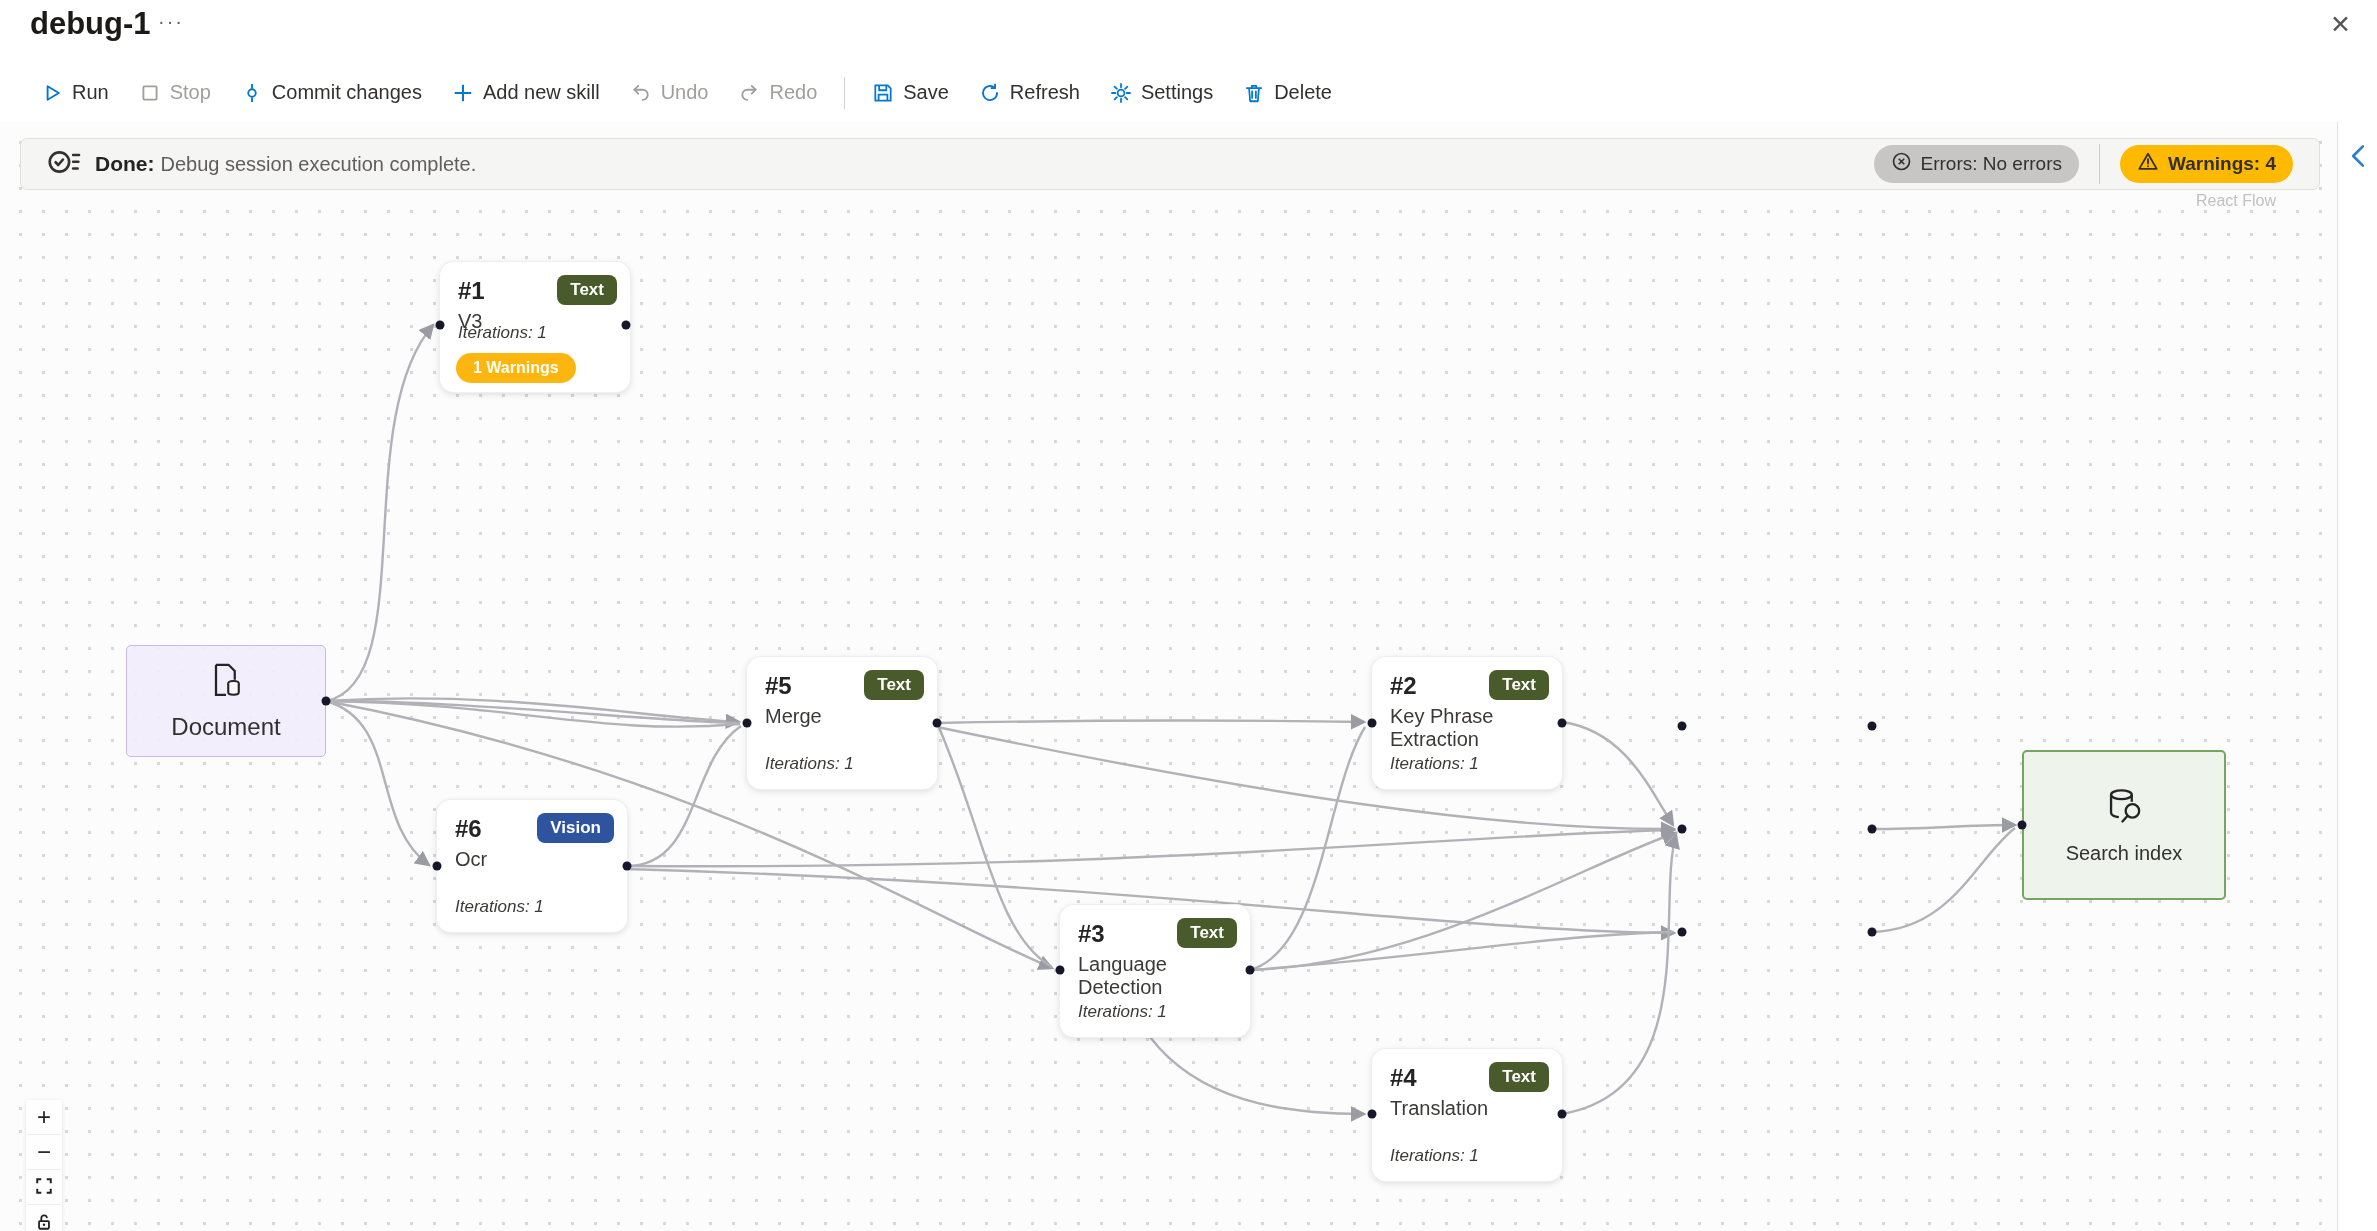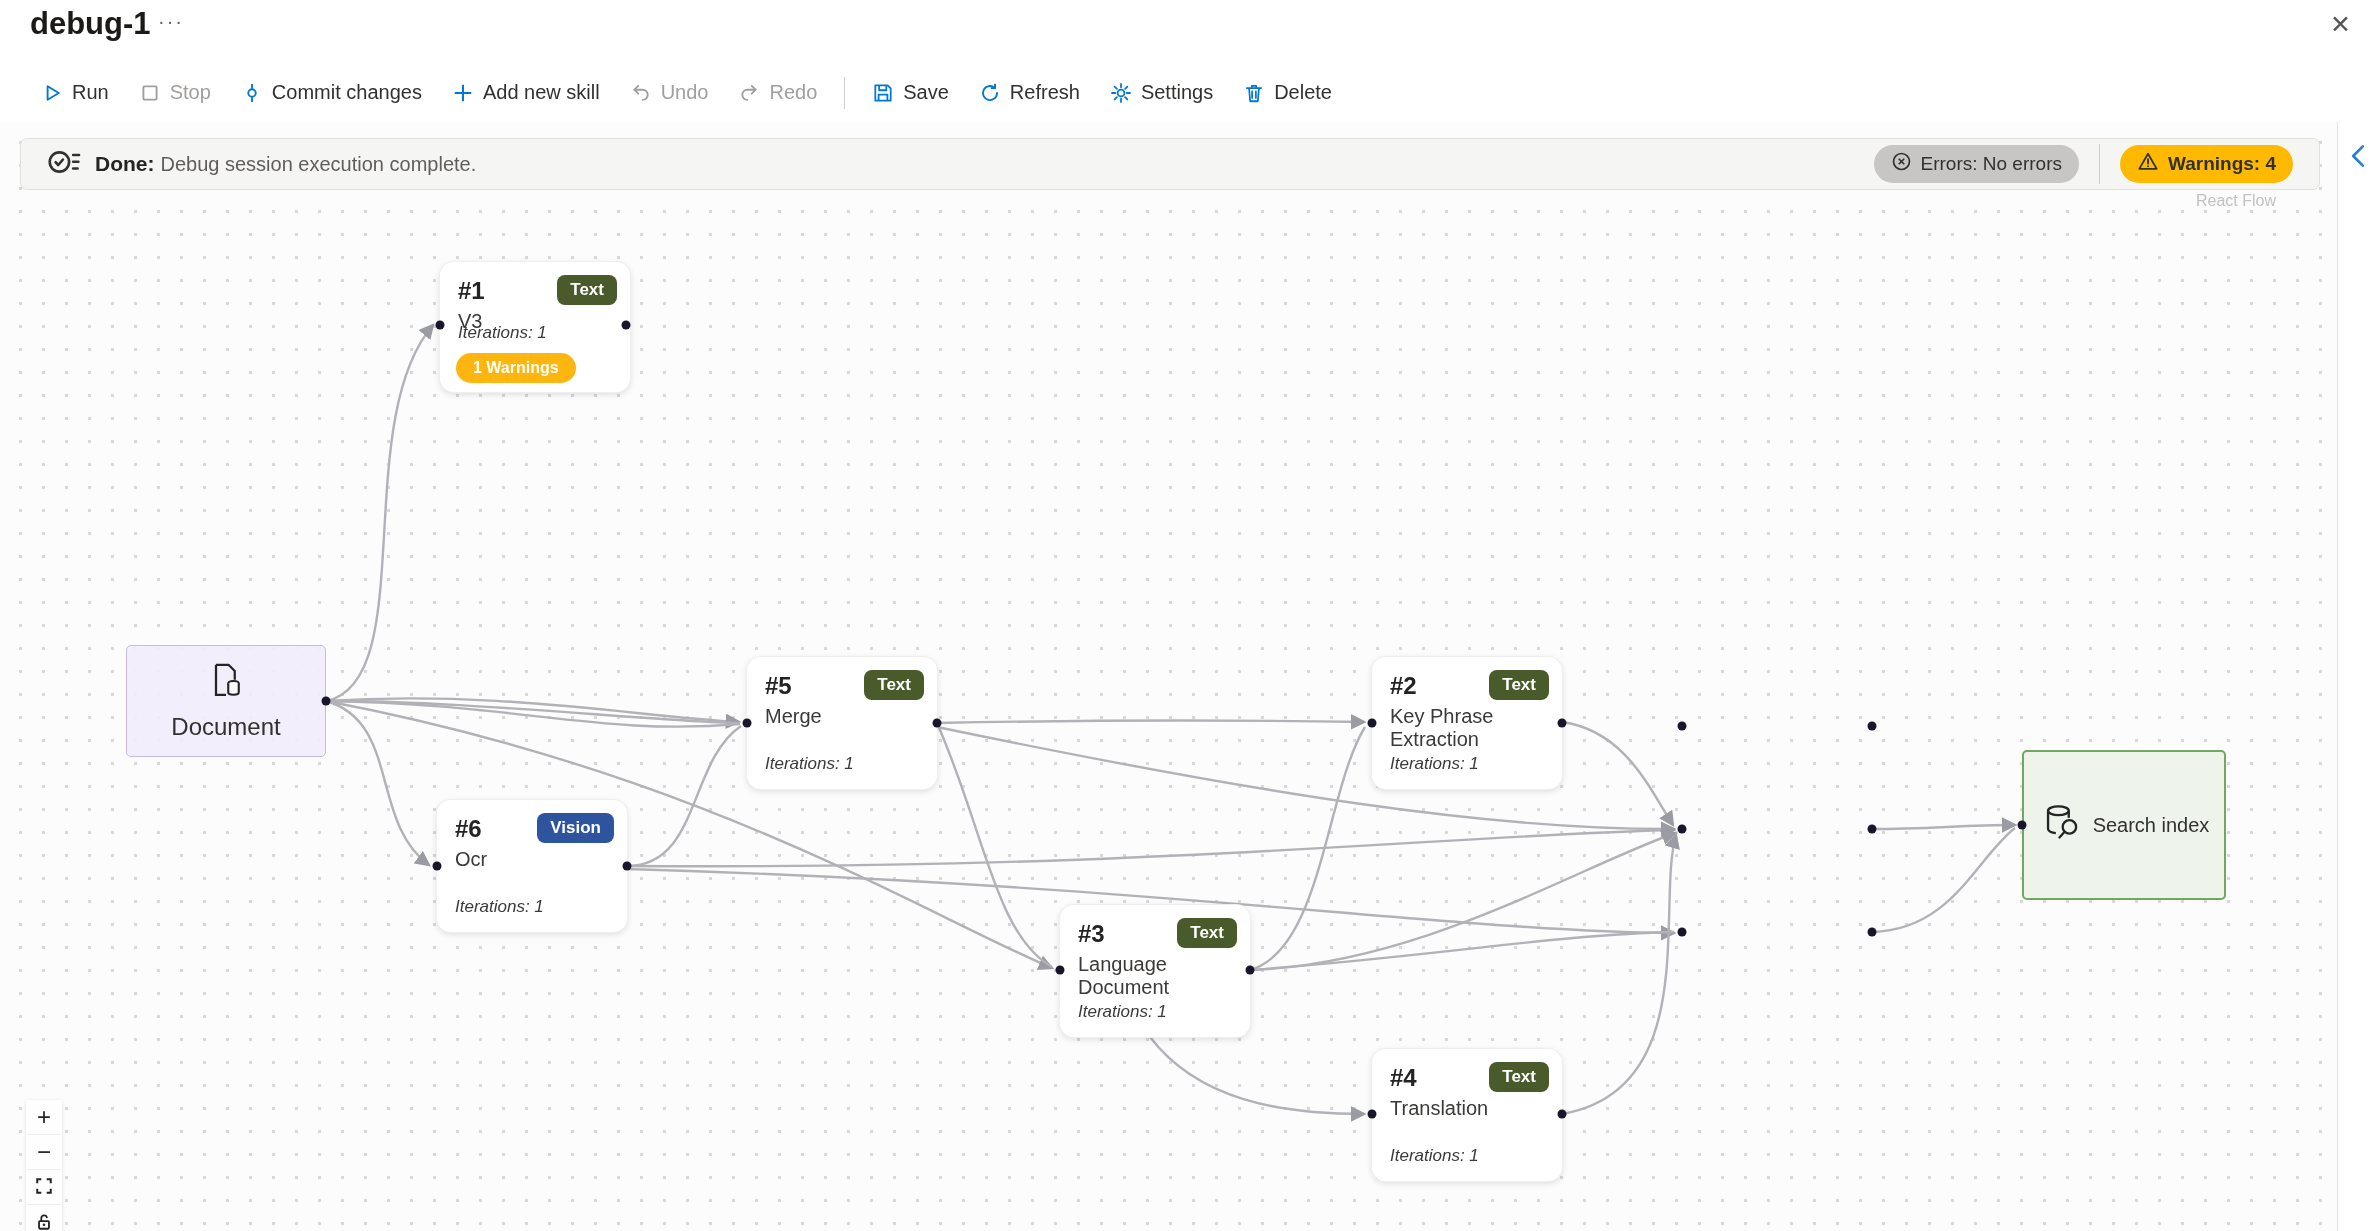--- a/index.html
+++ b/index.html
@@ -62,21 +62,21 @@
   .doc-node { width:200px; height:112px; background:rgba(242,237,251,.92); border:1.5px solid #c9b9ea; border-radius:5px;
     display:flex; flex-direction:column; align-items:center; justify-content:center; gap:9px; cursor:pointer; }
   .doc-node .lbl { font-size:24px; color:#323130; }
 
   .map-panel { width:226px; height:356px; background:rgba(234,234,236,.88); cursor:default; }
   .map-title { text-align:center; font-size:20px; font-weight:700; color:#242424; padding-top:16px; }
   .map-item { position:absolute; left:18px; width:190px; height:44px; background:#f2edfb; border:1.5px solid #c9b9ea;
     border-radius:5px; display:flex; align-items:center; justify-content:center; font-size:20px; color:#323130; cursor:pointer; }
 
   .search-node { width:204px; height:150px; background:#eef4eb; border:2px solid #71a75e; border-radius:5px;
-    display:flex; flex-direction:row; align-items:center; justify-content:center; gap:10px; cursor:pointer; }
+    display:flex; flex-direction:column; align-items:center; justify-content:center; gap:10px; cursor:pointer; }
   .search-node .lbl { font-size:20px; color:#323130; }
 
   .handle { position:absolute; width:9px; height:9px; border-radius:50%; background:#17162b; z-index:8;
     transform:translate(-50%,-50%); cursor:crosshair; }
 
   
   .zoom-controls { position:absolute; left:26px; top:978px; width:36px; z-index:20;
     box-shadow:0 1px 4px rgba(0,0,0,.12); }
   .zc-btn { width:36px; height:35px; background:#fefefe; border:none; border-bottom:1px solid #eee;
     display:flex; align-items:center; justify-content:center; font-size:24px; color:#222; cursor:pointer; }
@@ -280,21 +280,21 @@
 
   <div class="node skill-card" style="left:1372px; top:535px;">
     <div class="skill-id">#2</div>
     <div class="skill-name">Key Phrase Extraction</div>
     <div class="skill-badge badge-text">Text</div>
     <div class="skill-iter">Iterations: 1</div>
   </div>
 
   <div class="node skill-card" style="left:1060px; top:783px;">
     <div class="skill-id">#3</div>
-    <div class="skill-name">Language Document</div>
+    <div class="skill-name">Language Detection</div>
     <div class="skill-badge badge-text">Text</div>
     <div class="skill-iter">Iterations: 1</div>
   </div>
 
   <div class="node skill-card" style="left:1372px; top:927px;">
     <div class="skill-id">#4</div>
     <div class="skill-name">Translation</div>
     <div class="skill-badge badge-text">Text</div>
     <div class="skill-iter">Iterations: 1</div>
   </div>

